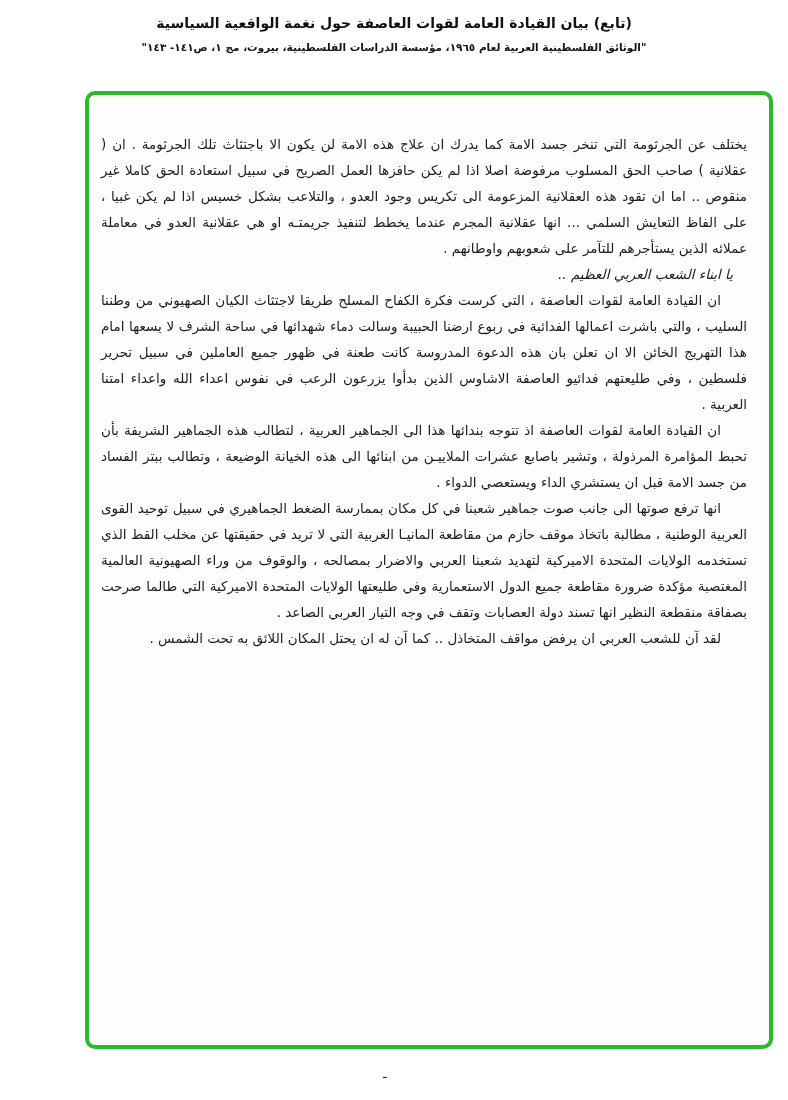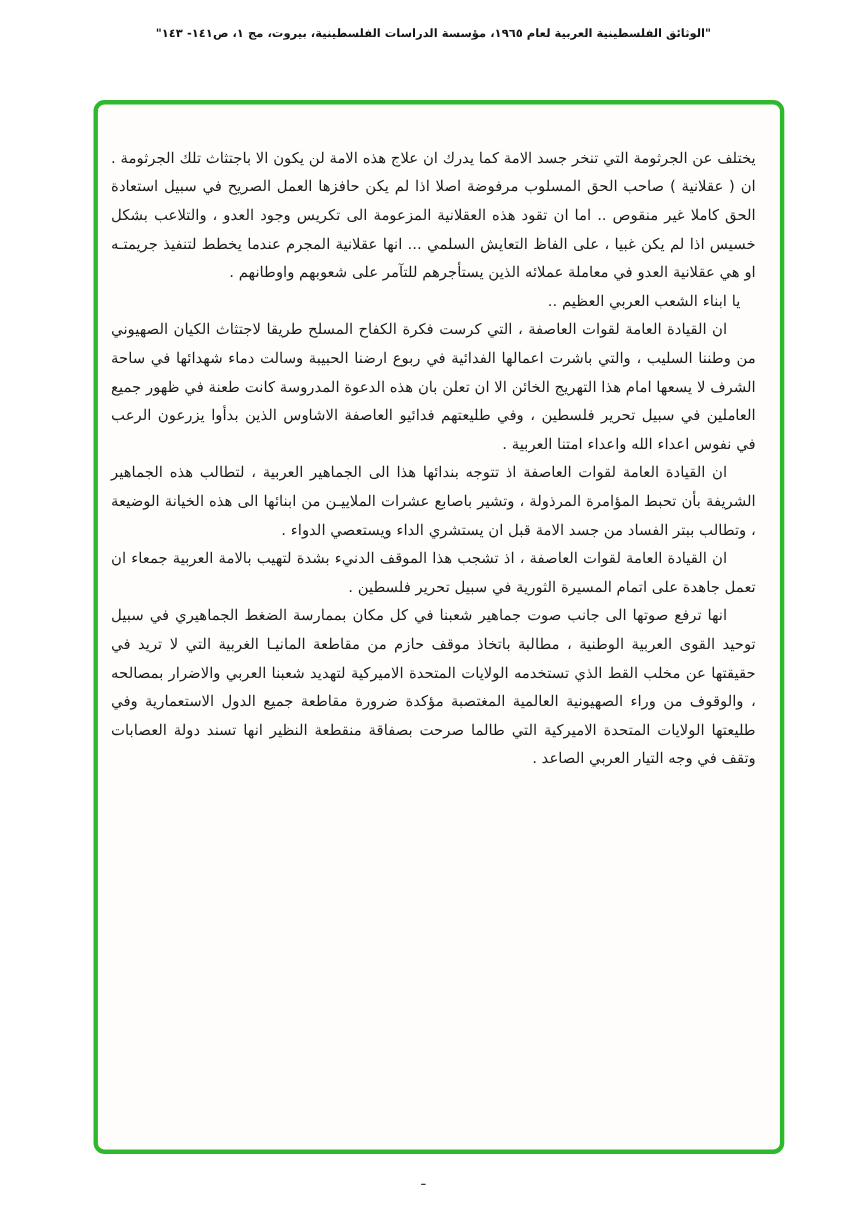--- a/index.html
+++ b/index.html
@@ -28,60 +28,61 @@
   .header-source {
     font-size: 10.5px;
     font-weight: bold;
     margin-top: 10px;
     color: #141414;
   }
   .scan-frame {
     position: absolute;
     left: 85px;
     top: 91px;
-    width: 628px;
+    width: 688px;
     height: 958px;
     border: 4px solid #2eb82e;
     border-radius: 10px;
     background: #fefdfc;
   }
   .text-body {
     direction: rtl;
     text-align: justify;
     padding: 36px 22px 20px 12px;
     font-size: 13.5px;
     line-height: 26px;
     color: #1c1c1c;
   }
   .para { text-indent: 26px; }
   .text-body .para:first-child { text-indent: 0; }
-  .para.salutation { text-indent: 14px; }
+  .para.salutation { text-indent: 14px; font-style: italic; }
   .footer-mark {
     position: absolute;
     left: 383px;
     top: 1066px;
     font-size: 13px;
     color: #3a3a3a;
   }
 </style>
 </head>
 <body>
 
 <div class="page">
 
   <div class="header">
+    <div class="header-title">(تابع) بيان القيادة العامة لقوات العاصفة حول نغمة الواقعية السياسية</div>
     <div class="header-source">"الوثائق الفلسطينية العربية لعام ١٩٦٥، مؤسسة الدراسات الفلسطينية، بيروت، مج ١، ص١٤١- ١٤٣"</div>
   </div>
 
   <div class="scan-frame">
     <div class="text-body" id="paragraphs">
         <div class="para body">يختلف عن الجرثومة التي تنخر جسد الامة كما يدرك ان علاج هذه الامة لن يكون الا باجتثاث تلك الجرثومة . ان ( عقلانية ) صاحب الحق المسلوب مرفوضة اصلا اذا لم يكن حافزها العمل الصريح في سبيل استعادة الحق كاملا غير منقوص .. اما ان تقود هذه العقلانية المزعومة الى تكريس وجود العدو ، والتلاعب بشكل خسيس اذا لم يكن غبيا ، على الفاظ التعايش السلمي ... انها عقلانية المجرم عندما يخطط لتنفيذ جريمتـه او هي عقلانية العدو في معاملة عملائه الذين يستأجرهم للتآمر على شعوبهم واوطانهم .</div>
         <div class="para salutation">يا ابناء الشعب العربي العظيم ..</div>
         <div class="para body">ان القيادة العامة لقوات العاصفة ، التي كرست فكرة الكفاح المسلح طريقا لاجتثاث الكيان الصهيوني من وطننا السليب ، والتي باشرت اعمالها الفدائية في ربوع ارضنا الحبيبة وسالت دماء شهدائها في ساحة الشرف لا يسعها امام هذا التهريج الخائن الا ان تعلن بان هذه الدعوة المدروسة كانت طعنة في ظهور جميع العاملين في سبيل تحرير فلسطين ، وفي طليعتهم فدائيو العاصفة الاشاوس الذين بدأوا يزرعون الرعب في نفوس اعداء الله واعداء امتنا العربية .</div>
         <div class="para body">ان القيادة العامة لقوات العاصفة اذ تتوجه بندائها هذا الى الجماهير العربية ، لتطالب هذه الجماهير الشريفة بأن تحبط المؤامرة المرذولة ، وتشير باصابع عشرات الملاييـن من ابنائها الى هذه الخيانة الوضيعة ، وتطالب ببتر الفساد من جسد الامة قبل ان يستشري الداء ويستعصي الدواء .</div>
-        <div class="para body">ان القيادة العامة لقوات العاصفة ، اذ تشجب هذا الموقف الدنيء بشدة لتهيب بالامة العربية جمعاء ان تعمل جاهدة على اتمام المسيرة الثورية في سبيل تحرير فلسطين .</div>
         <div class="para body">انها ترفع صوتها الى جانب صوت جماهير شعبنا في كل مكان بممارسة الضغط الجماهيري في سبيل توحيد القوى العربية الوطنية ، مطالبة باتخاذ موقف حازم من مقاطعة المانيـا الغربية التي لا تريد في حقيقتها عن مخلب القط الذي تستخدمه الولايات المتحدة الاميركية لتهديد شعبنا العربي والاضرار بمصالحه ، والوقوف من وراء الصهيونية العالمية المغتصبة مؤكدة ضرورة مقاطعة جميع الدول الاستعمارية وفي طليعتها الولايات المتحدة الاميركية التي طالما صرحت بصفاقة منقطعة النظير انها تسند دولة العصابات وتقف في وجه التيار العربي الصاعد .</div>
+        <div class="para body">لقد آن للشعب العربي ان يرفض مواقف المتخاذل .. كما آن له ان يحتل المكان اللائق به تحت الشمس .</div>
       </div>
   </div>
 
   <div class="footer-mark">ـ</div>
 
 </div>
 
 </body></html>

